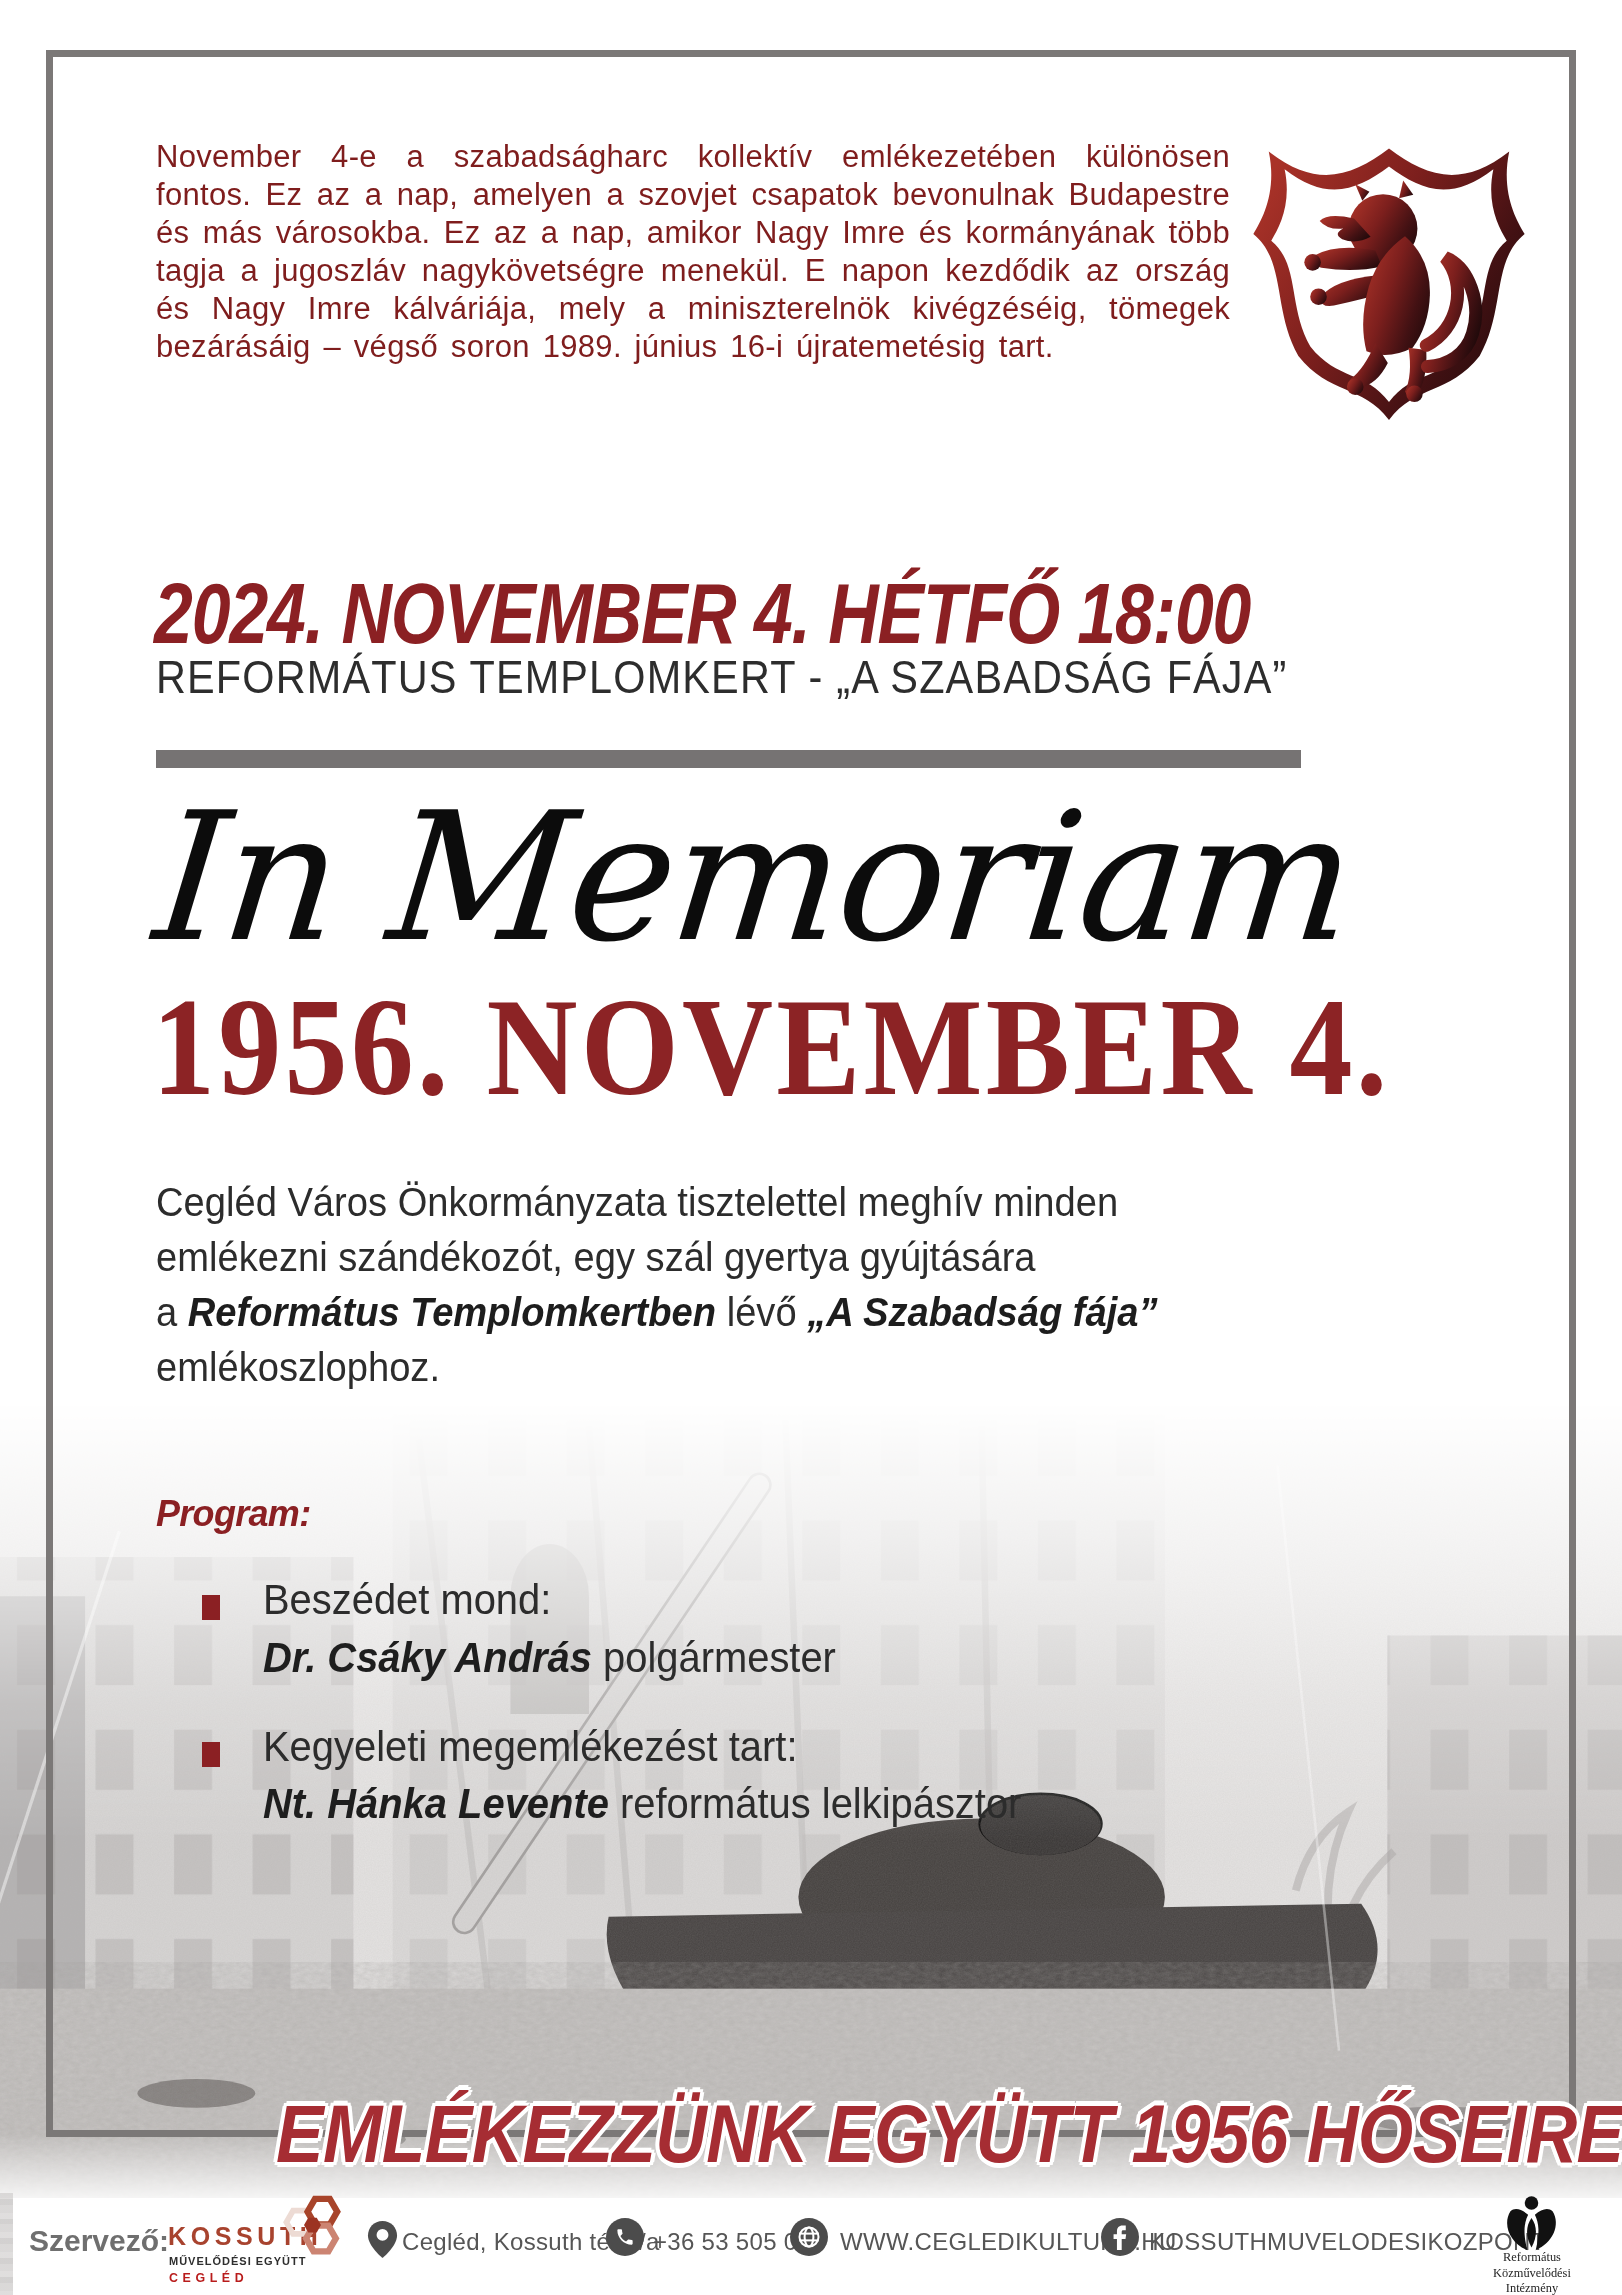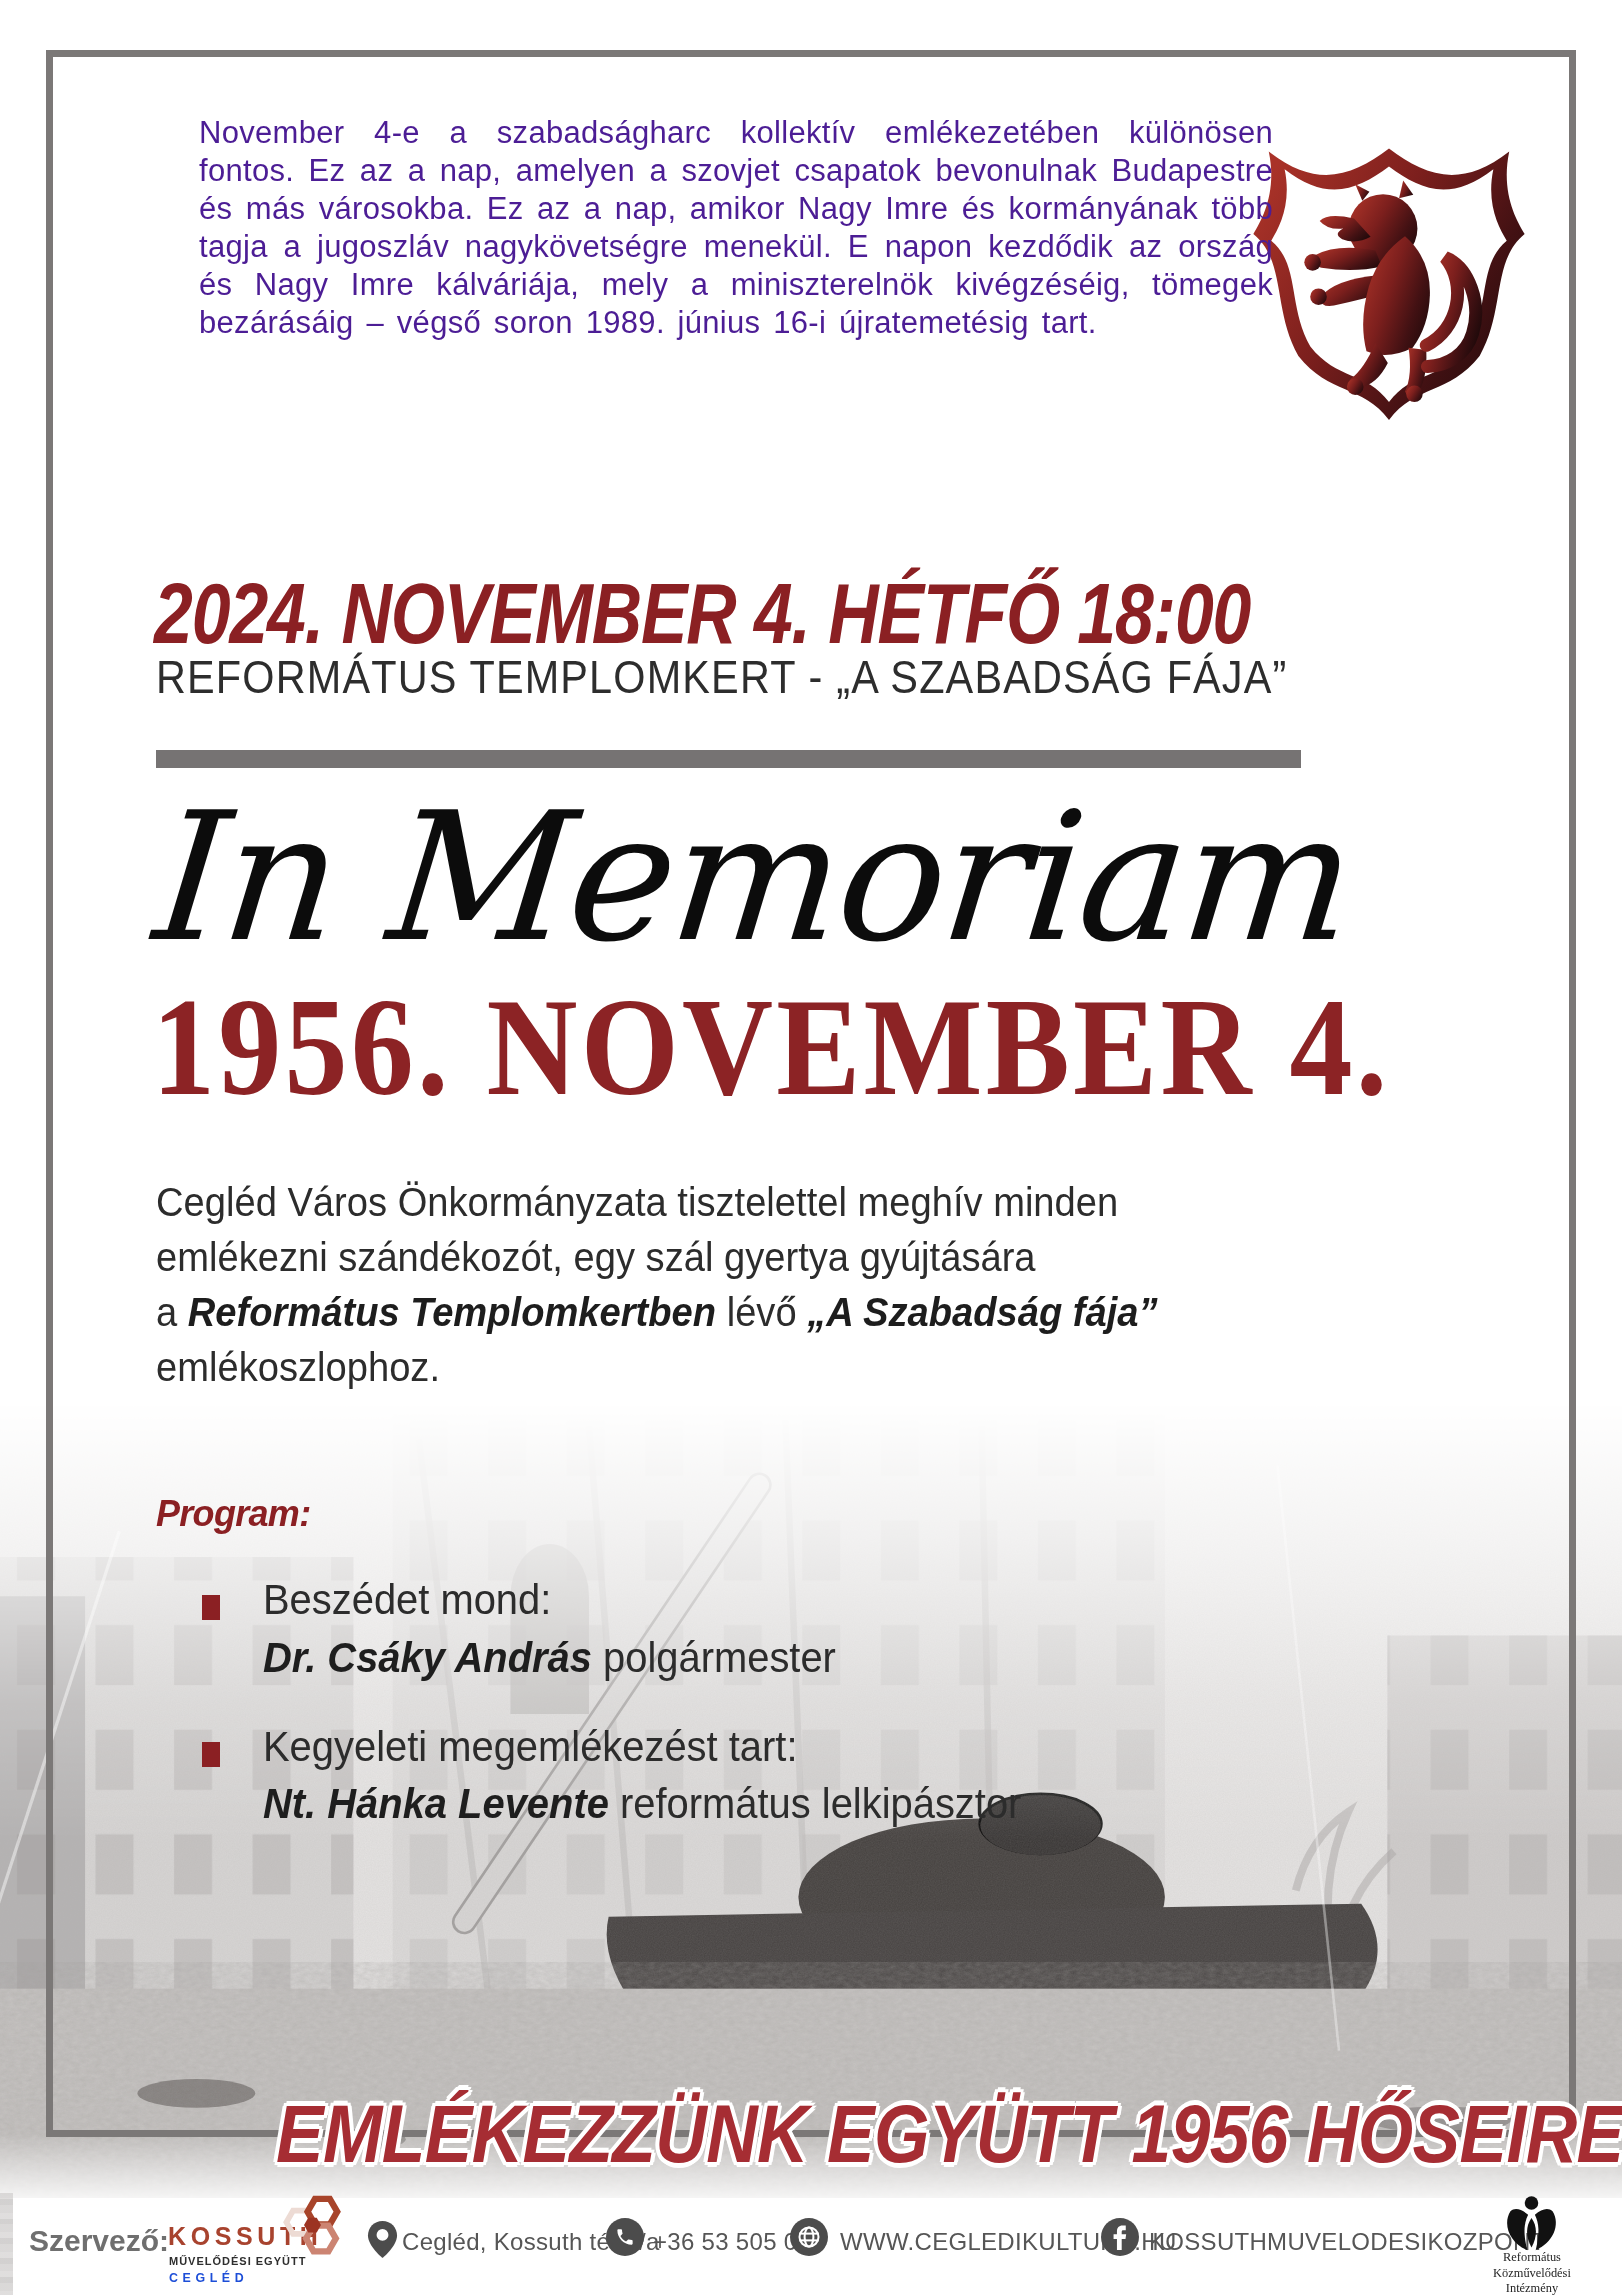--- a/index.html
+++ b/index.html
@@ -19,23 +19,23 @@
   .photo{left:0;top:1400px;width:1623px;height:798px;z-index:1;}
   .left-strip{
     left:0;top:2193px;width:13px;height:102px;z-index:1;opacity:.55;
     background:repeating-linear-gradient(180deg,#c6c3c2 0 5.9px,#aeabaa 5.9px 11.8px,#bcb9b8 11.8px 19.6px);
   }
 
   
   .content{z-index:3;}
 
   .intro{
-    left:156px;top:114px;width:1074px;
+    left:156px;top:138px;width:1074px;
     font-size:31px;line-height:38px;letter-spacing:0.3px;word-spacing:3.9px;
-    color:#4c1d95;text-align:justify;text-justify:inter-word;margin-left:43px;
+    color:#7f1d1d;text-align:justify;text-justify:inter-word;
   }
 
   .headline{
     left:154px;top:571px;font-style:italic;font-weight:900;
     font-size:85px;line-height:1;color:#8b2023;white-space:nowrap;
     transform:scaleX(.82);transform-origin:left top;letter-spacing:-1.3px;
   }
   .subline{
     left:156px;top:654px;font-size:46px;line-height:1;color:#2d2d2d;
     white-space:nowrap;letter-spacing:1.3px;
@@ -74,21 +74,21 @@
     transform:scaleX(.88);transform-origin:center top;
     text-shadow:4.6px 0 0 #fff,-4.6px 0 0 #fff,0 4.6px 0 #fff,0 -4.6px 0 #fff,
                 3.3px 3.3px 0 #fff,-3.3px 3.3px 0 #fff,3.3px -3.3px 0 #fff,-3.3px -3.3px 0 #fff;
   }
 
   
   .footer{left:0;top:2204px;width:1623px;height:92px;z-index:4;padding-left:32px;}
   .organizer{left:29px;top:19.6px;font-size:30px;font-weight:700;color:#6f6f6f;}
   .k-title{left:168px;top:18.3px;font-size:25px;font-weight:700;letter-spacing:4.6px;color:#a8432e;}
   .k-sub{left:169px;top:51px;font-size:11px;font-weight:700;letter-spacing:1px;color:#2e2e2e;}
-  .k-city{left:169px;top:67px;font-size:12.4px;font-weight:700;letter-spacing:4.6px;color:#1d4ed8;}
+  .k-city{left:169px;top:67px;font-size:12.4px;font-weight:700;letter-spacing:4.6px;color:#b91c1c;}
   .hexlogo{left:280px;top:-10.5px;}
   .f-label{font-size:24px;color:#565656;letter-spacing:0.3px;}
   .pin{left:364px;top:11.8px;}
   .addr{left:402px;top:23.6px;}
   .circ-ic{width:38px;height:38px;}
   .phone-ic{left:606px;top:14.4px;}
   .phone-t{left:653px;top:23.6px;}
   .globe-ic{left:790px;top:14.4px;}
   .web-t{left:840px;top:23.6px;}
   .fb-ic{left:1101px;top:14.4px;}

